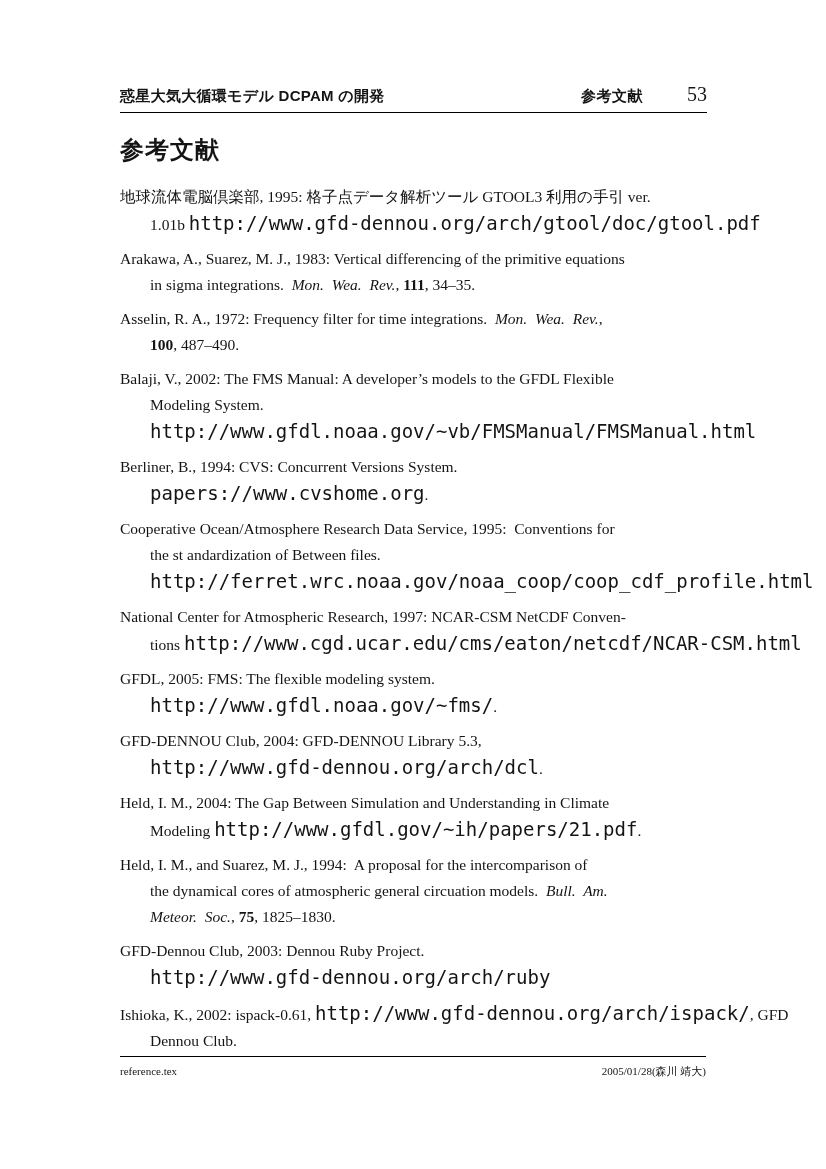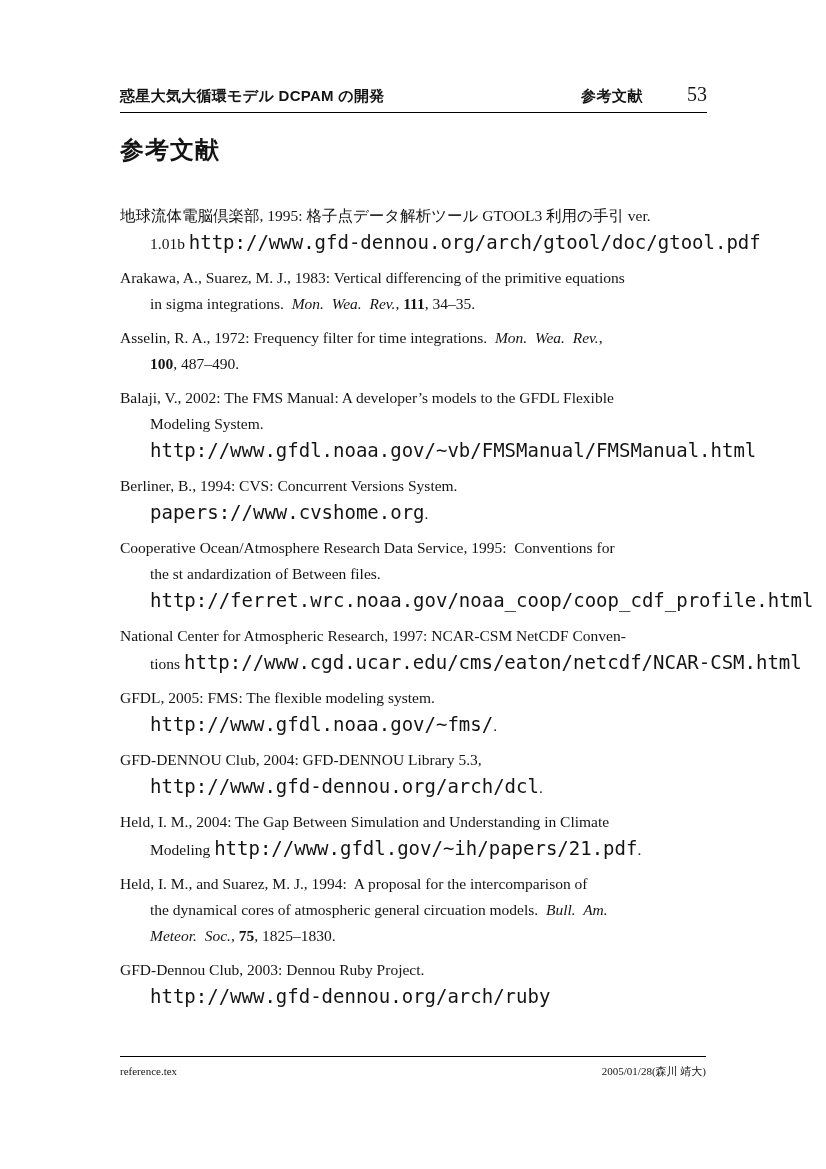--- a/index.html
+++ b/index.html
@@ -40,21 +40,21 @@
   }
   
   .title {
     position: absolute; left: 120px; top: 135px;
     font-family: "Liberation Sans", "DejaVu Sans", sans-serif;
     font-weight: bold; font-size: 24px; line-height: 30px;
     letter-spacing: 1px;
   }
   
   .refs {
-    position: absolute; left: 120px; top: 203px; width: 600px;
+    position: absolute; left: 120px; top: 184px; width: 600px;
     font-size: 15.5px;
   }
   .ref { margin-bottom: 8px; }
   .ref .line {
     line-height: 26px;
     white-space: pre;
   }
   .ref .line.cont { padding-left: 30px; }
   .s-r { font-style: normal; }
   .s-i { font-style: italic; }
@@ -134,20 +134,24 @@
       </div>
       <div class="ref">
         <div class="line"><span class="s-r">Held, I. M., and Suarez, M. J., 1994:  A proposal for the intercomparison of</span></div>
         <div class="line cont"><span class="s-r">the dynamical cores of atmospheric general circuation models.  </span><span class="s-i">Bull.  Am.</span></div>
         <div class="line cont"><span class="s-i">Meteor.  Soc.</span><span class="s-r">, </span><span class="s-b">75</span><span class="s-r">, 1825–1830.</span></div>
       </div>
       <div class="ref">
         <div class="line"><span class="s-r">GFD-Dennou Club, 2003: Dennou Ruby Project.</span></div>
         <div class="line cont"><span class="s-m">http://www.gfd-dennou.org/arch/ruby</span></div>
       </div>
+      <div class="ref">
+        <div class="line"><span class="s-r">Ishioka, K., 2002: ispack-0.61, </span><span class="s-m">http://www.gfd-dennou.org/arch/ispack/</span><span class="s-r">, GFD</span></div>
+        <div class="line cont"><span class="s-r">Dennou Club.</span></div>
+      </div>
     </div>
 
   <div class="footer">
     <span class="footer-left">reference.tex</span>
     <span class="footer-right">2005/01/28(森川 靖大)</span>
   </div>
 
 </div>
 
 </body></html>

